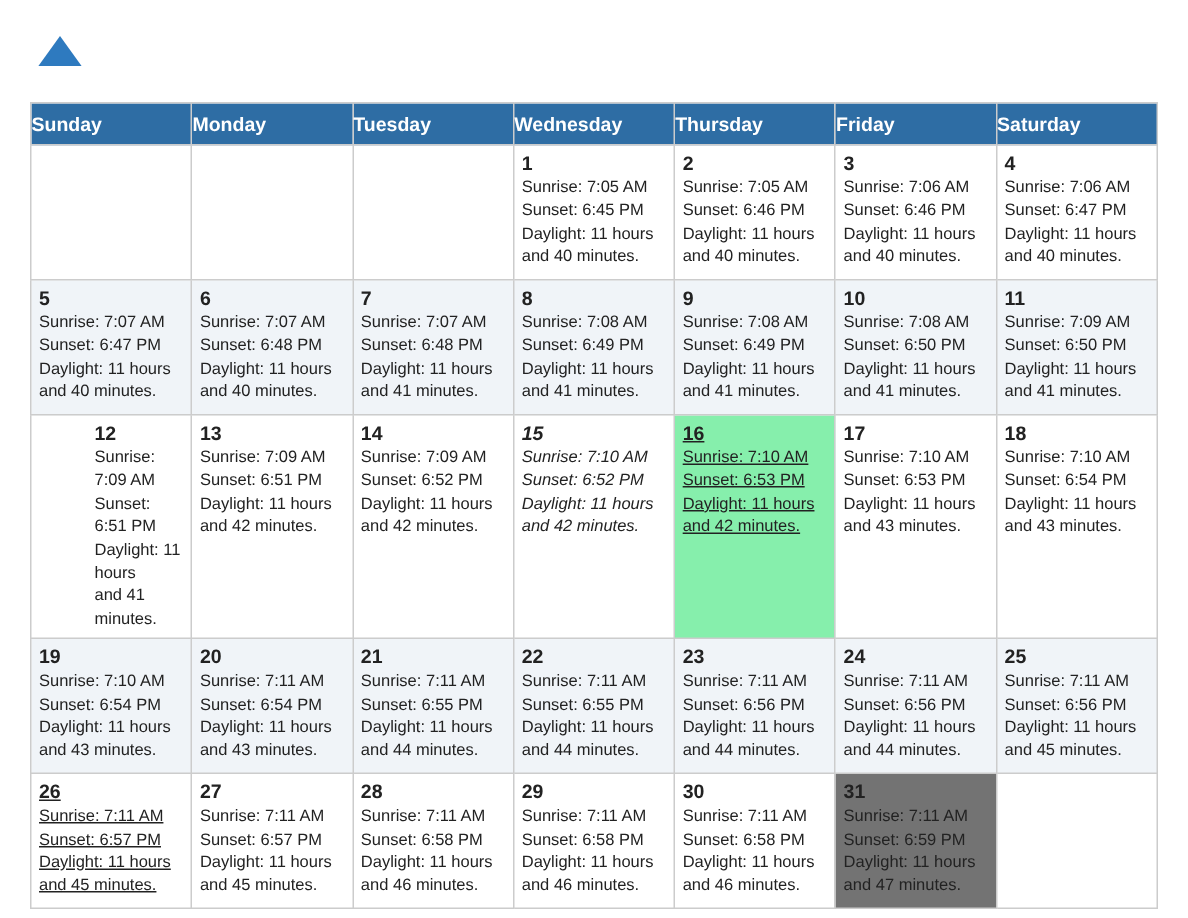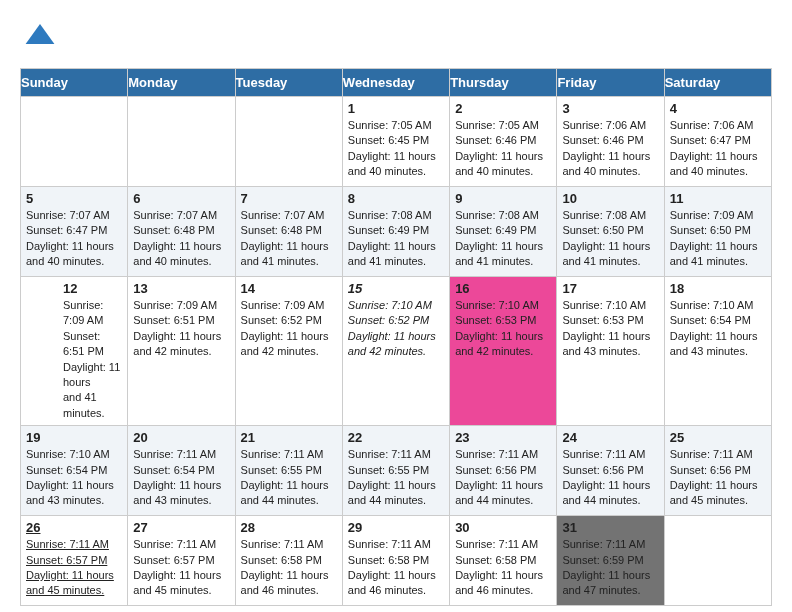--- a/index.html
+++ b/index.html
@@ -225,21 +225,21 @@
 Daylight: 11 hours
 and 42 minutes.</div>
         </td>
         <td style="background-color: rgb(255, 255, 255); font-style: italic;">
           <div class="day-num">15</div>
           <div class="day-info" style="white-space: pre-line;">Sunrise: 7:10 AM
 Sunset: 6:52 PM
 Daylight: 11 hours
 and 42 minutes.</div>
         </td>
-        <td style="background-color: #ec4899;">
+        <td style="background-color: #86efac; text-decoration: underline;">
           <div class="day-num">16</div>
           <div class="day-info" style="white-space: pre-line;">Sunrise: 7:10 AM
 Sunset: 6:53 PM
 Daylight: 11 hours
 and 42 minutes.</div>
         </td>
         <td style="background-color: rgb(255, 255, 255);">
           <div class="day-num">17</div>
           <div class="day-info" style="white-space: pre-line;">Sunrise: 7:10 AM
 Sunset: 6:53 PM

